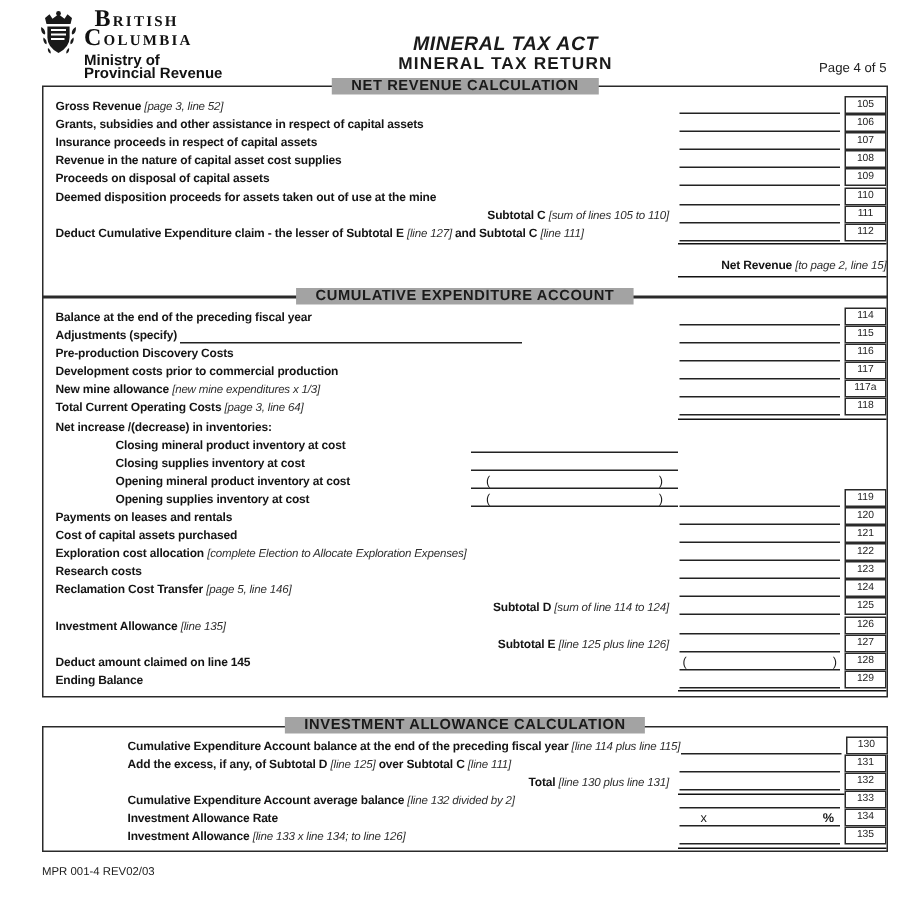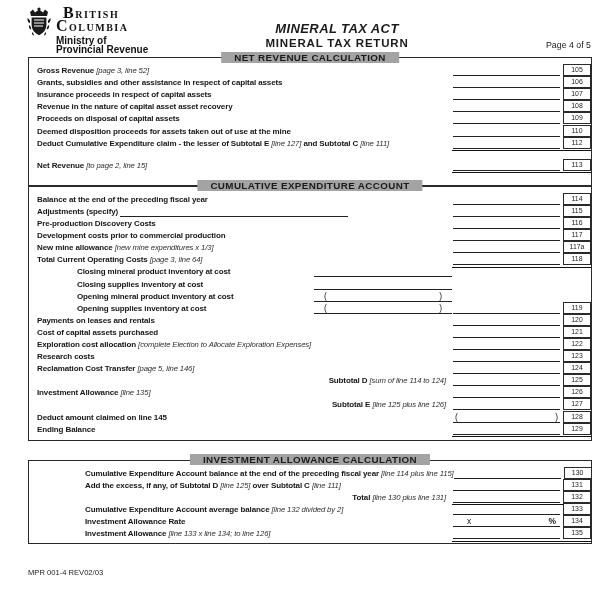--- a/index.html
+++ b/index.html
@@ -61,21 +61,21 @@
   .mid-entry .pL{padding-left:10px;} .mid-entry .pR{padding-right:10px;}
   .numbox{
     flex:0 0 28px;height:12px;border:1px solid #2a2a2a;box-sizing:border-box;
     font-size:6.9px;line-height:10.5px;text-align:center;color:#222;background:#fff;
   }
   .row.dbl::after{
     content:"";position:absolute;right:0;bottom:-2.5px;width:139px;
     border-bottom:1.7px solid #111;
   }
   
-  .footer{margin:24px 0 0 28px;font-size:7.6px;color:#222;}
+  .footer{margin:8px 0 0 28px;font-size:7.6px;color:#222;}
 </style>
 </head>
 <body>
 
 <div class="header">
   <div class="logo-block">
     <svg class="crest" viewBox="0 0 26 34">
       <g fill="#1a1a1a">
         <circle cx="13" cy="4" r="1.6"></circle>
         <path d="M4 7 L7 4.5 L9 7.5 L13 4.5 L17 7.5 L19 4.5 L22 7 L21 11 L5 11 Z"></path>
@@ -117,40 +117,45 @@
           <div class="label"><span class="lab">Grants, subsidies and other assistance in respect of capital assets</span></div>
           <div class="entry"></div>
           <div class="numbox">106</div>
         </div>
         <div class="row">
           <div class="label"><span class="lab">Insurance proceeds in respect of capital assets</span></div>
           <div class="entry"></div>
           <div class="numbox">107</div>
         </div>
         <div class="row">
-          <div class="label"><span class="lab">Revenue in the nature of capital asset asset recovery</span></div>
+          <div class="label"><span class="lab">Revenue in the nature of capital asset cost supplies</span></div>
           <div class="entry"></div>
           <div class="numbox">108</div>
         </div>
         <div class="row">
           <div class="label"><span class="lab">Proceeds on disposal of capital assets</span></div>
           <div class="entry"></div>
           <div class="numbox">109</div>
         </div>
         <div class="row">
           <div class="label"><span class="lab">Deemed disposition proceeds for assets taken out of use at the mine</span></div>
           <div class="entry"></div>
           <div class="numbox">110</div>
         </div>
+        <div class="row">
+          <div class="label right"><span class="lab">Subtotal C </span><span class="ref">[sum of lines 105 to 110]</span></div>
+          <div class="entry"></div>
+          <div class="numbox">111</div>
+        </div>
         <div class="row dbl">
           <div class="label"><span class="lab">Deduct Cumulative Expenditure claim - the lesser of Subtotal E </span><span class="ref">[line 127]</span><span class="lab"> and Subtotal C </span><span class="ref">[line 111]</span></div>
           <div class="entry"></div>
           <div class="numbox">112</div>
         </div>
-        <div class="row dbl" style="margin-top: 10px;">
+        <div class="row dbl" style="margin-top: 10px; flex-direction: column;">
           <div class="label"><span class="lab">Net Revenue </span><span class="ref">[to page 2, line 15]</span></div>
           <div class="entry"></div>
           <div class="numbox">113</div>
         </div>
       </div>
     </div>
     <div class="section-box" id="box-1" style="">
       <div class="section-title">CUMULATIVE EXPENDITURE ACCOUNT</div>
       <div class="rows" style="padding-bottom: 5px;">
         <div class="row">
@@ -175,20 +180,23 @@
         </div>
         <div class="row">
           <div class="label"><span class="lab">New mine allowance </span><span class="ref">[new mine expenditures x 1/3]</span></div>
           <div class="entry"></div>
           <div class="numbox">117a</div>
         </div>
         <div class="row dbl">
           <div class="label"><span class="lab">Total Current Operating Costs </span><span class="ref">[page 3, line 64]</span></div>
           <div class="entry"></div>
           <div class="numbox">118</div>
+        </div>
+        <div class="row">
+          <div class="label"><span class="lab">Net increase /(decrease) in inventories:</span></div>
         </div>
         <div class="row">
           <div class="label indent fixed"><span class="lab">Closing mineral product inventory at cost</span></div>
           <div class="mid-entry"></div>
           <div class="flexspacer"></div>
         </div>
         <div class="row">
           <div class="label indent fixed"><span class="lab">Closing supplies inventory at cost</span></div>
           <div class="mid-entry"></div>
           <div class="flexspacer"></div>

